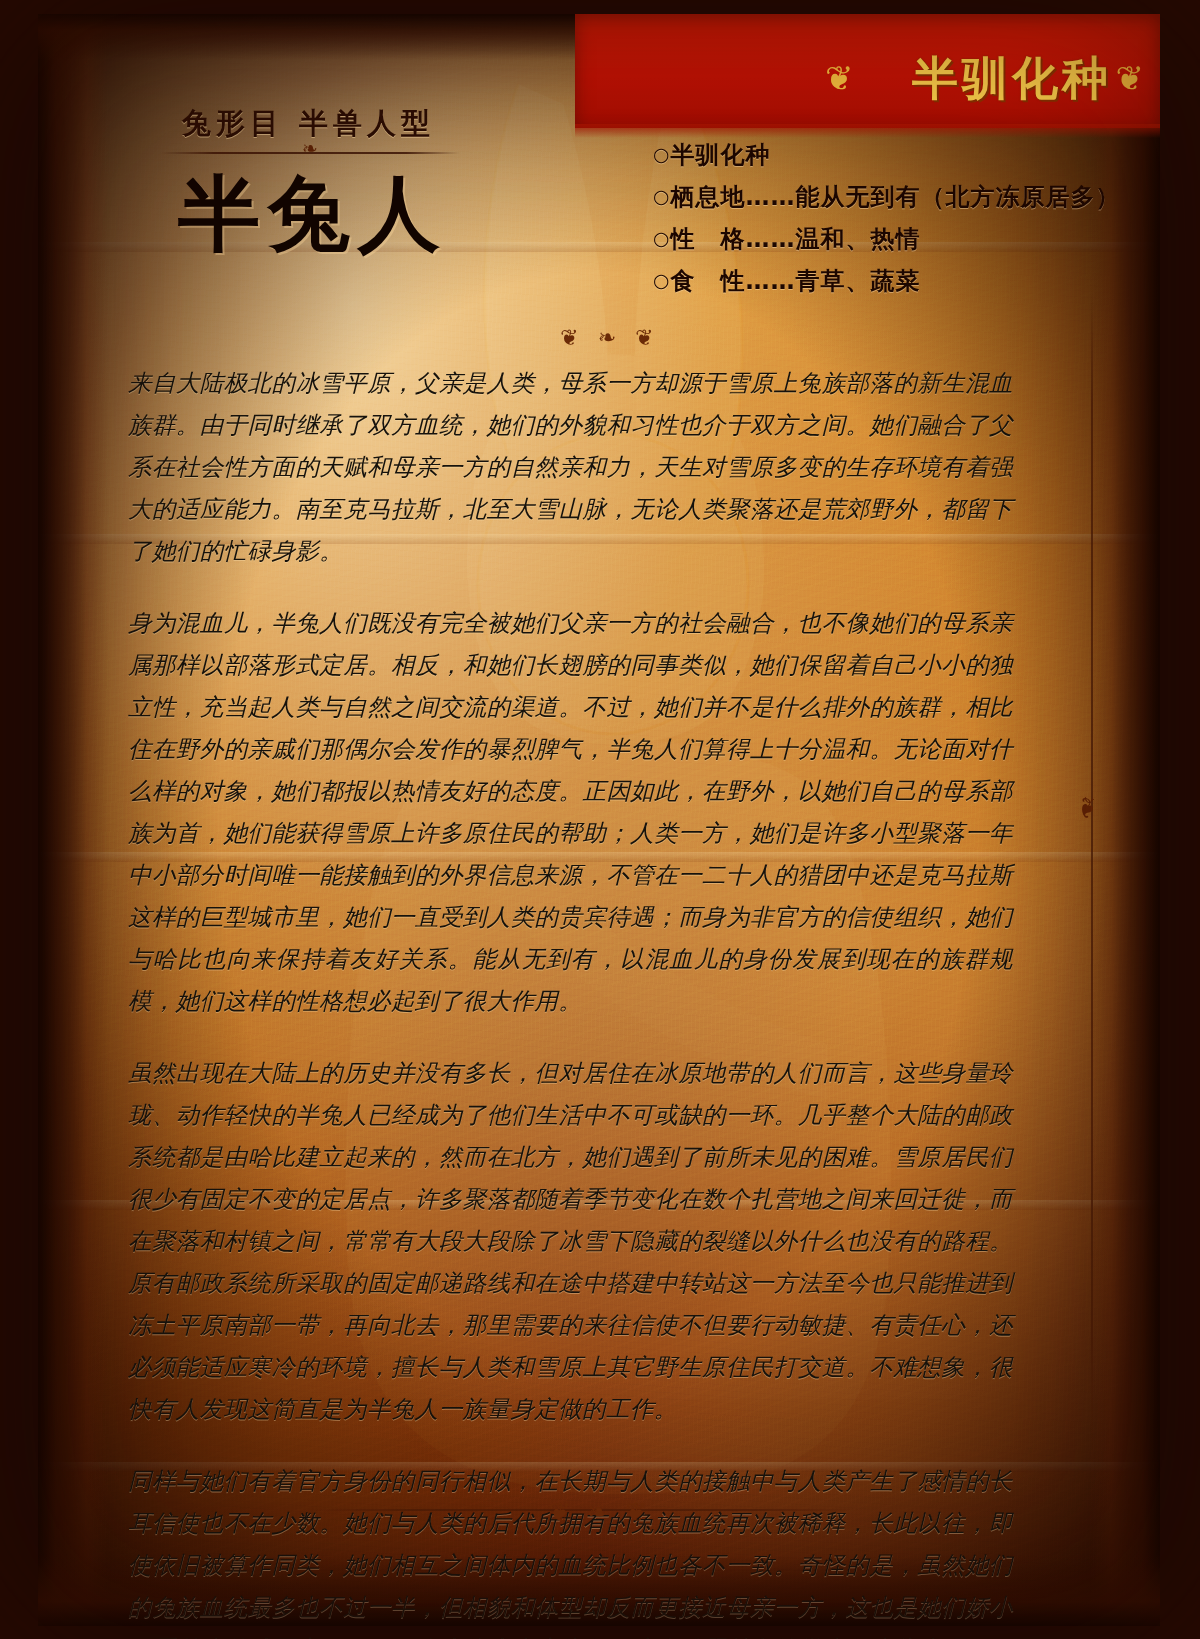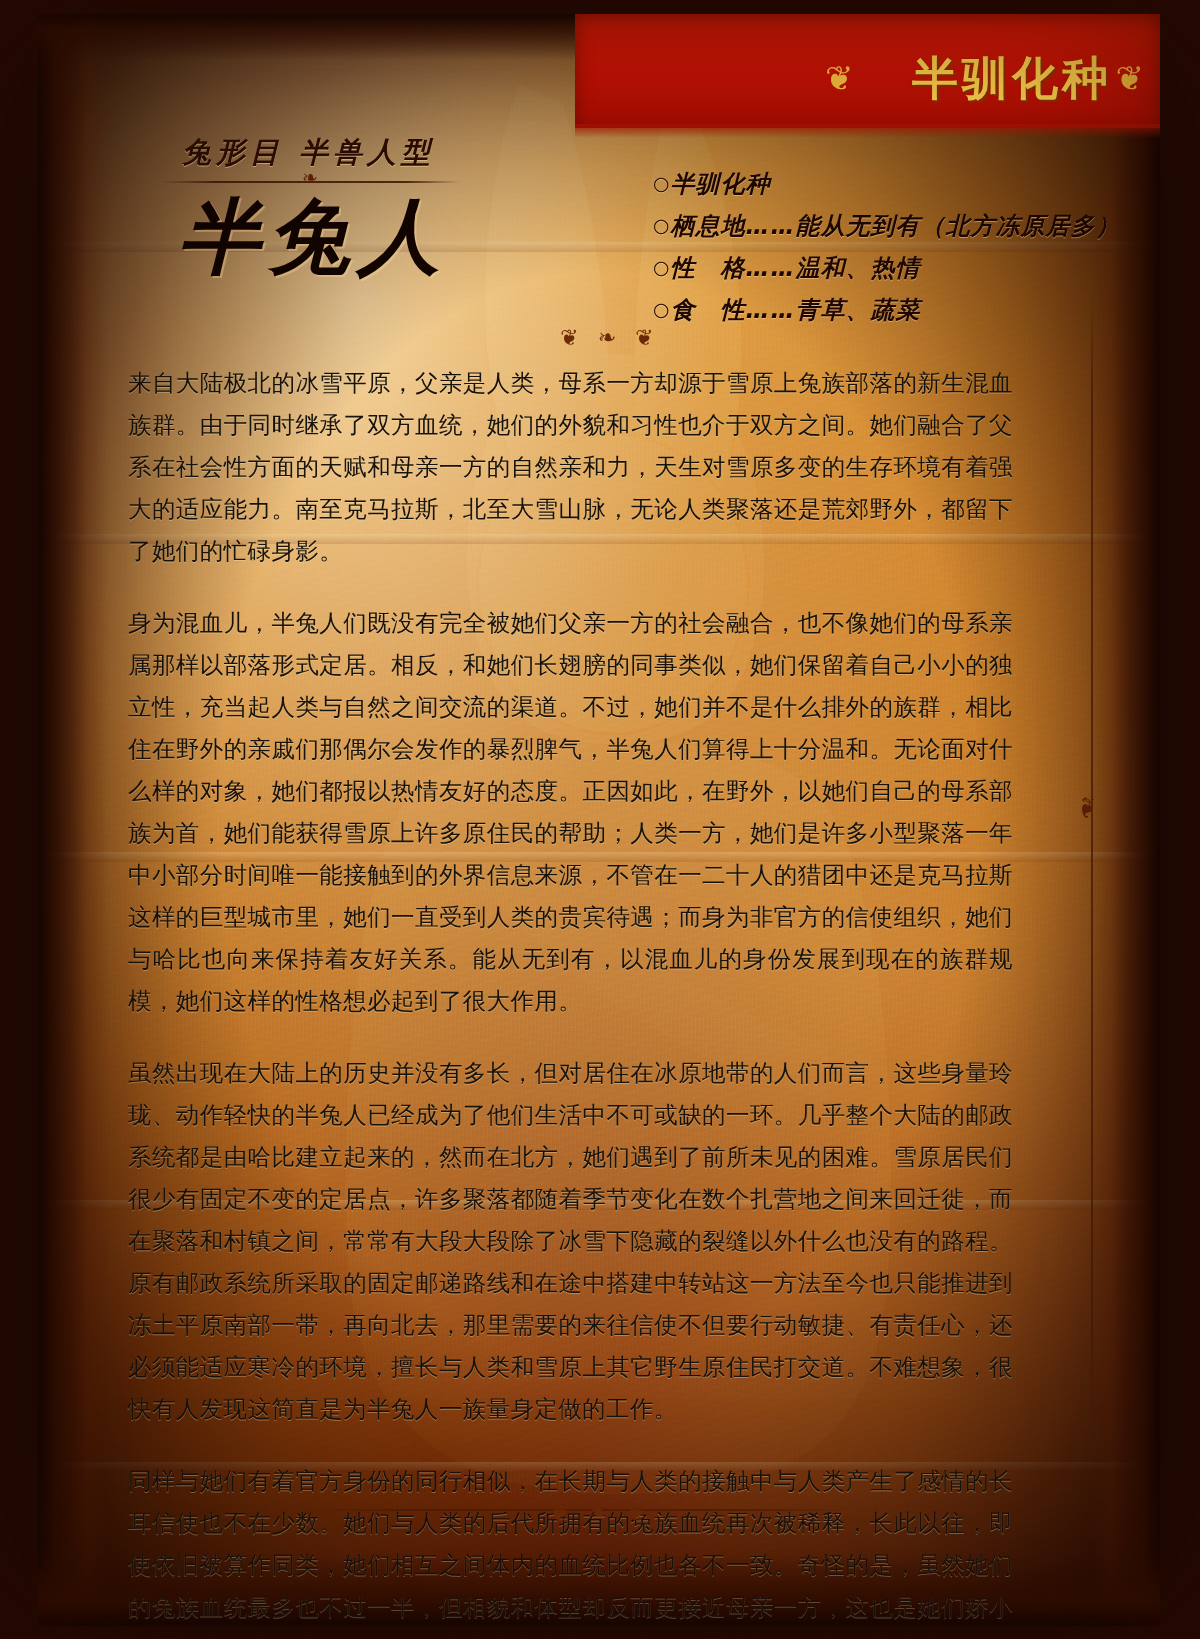--- a/index.html
+++ b/index.html
@@ -84,37 +84,37 @@
     text-shadow:0 0 2px #7a2a00,2px 2px 0 #8c3300;
     font-family:"DejaVu Sans","Liberation Sans",sans-serif;
   }
   .banner-orn{
     position:absolute;top:44px;font-size:34px;color:#ffcf45;opacity:.95;
   }
   .banner-orn.l{left:250px;}
   .banner-orn.r{right:16px;}
 
   
-  .hdr{position:absolute;left:120px;top:133px;width:980px;font-style:italic;}
+  .hdr{position:absolute;left:120px;top:104px;width:980px;}
   .subtitle{
     font-size:29px;font-weight:bold;color:#2a0d03;letter-spacing:5px;
     text-shadow:0 1px 0 rgba(255,225,170,.5);
     padding-left:62px;
   }
   .rule{
     margin:8px 0 0 40px;width:300px;height:2px;
     background:linear-gradient(90deg,rgba(60,20,4,0),rgba(60,20,4,.85) 18%,rgba(60,20,4,.85) 82%,rgba(60,20,4,0));
     position:relative;
   }
   .rule:after{
     content:"❧";position:absolute;left:50%;top:-15px;transform:translateX(-50%);
     color:#5a2206;font-size:19px;
   }
   .bigtitle{
-    padding-left:58px;
+    margin-top:6px;padding-left:58px;
     font-size:82px;font-weight:bold;color:#120500;letter-spacing:8px;
     text-shadow:2px 2px 0 rgba(255,220,160,.35);
   }
   .stats{
     position:absolute;left:533px;top:30px;width:560px;
     color:#1d0700;font-weight:bold;font-size:24px;line-height:41px;
     letter-spacing:1px;
     text-shadow:0 1px 0 rgba(255,225,175,.45);
   }
   .stats div{white-space:nowrap;}
@@ -128,21 +128,21 @@
 
   
   .body{
     position:absolute;left:128px;top:362px;width:885px;
     color:#16120c;
     font-size:23.5px;line-height:42px;
     text-align:justify;text-justify:inter-ideograph;
     letter-spacing:.4px;
     text-shadow:0 1px 0 rgba(255,230,180,.35);
   }
-  .body p{margin:0 0 30px 0;}
+  .body p{margin:0 0 30px 0;font-style:italic;}
 
   
   .vflourish{
     position:absolute;right:95px;top:290px;height:1160px;width:26px;
     pointer-events:none;
   }
   .vline{
     position:absolute;left:12px;top:0;width:2px;height:100%;
     background:linear-gradient(180deg,rgba(70,25,5,0),rgba(70,25,5,.75) 10%,rgba(70,25,5,.75) 90%,rgba(70,25,5,0));
   }

